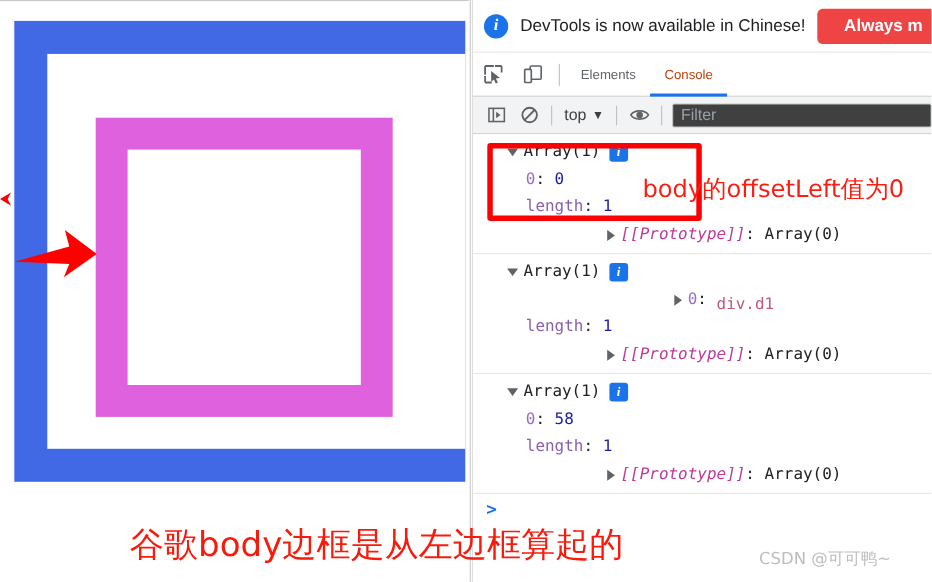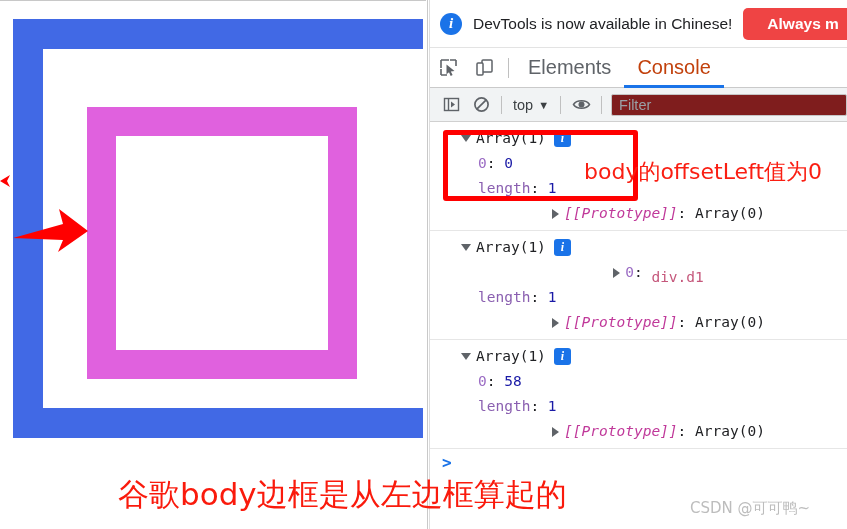--- a/index.html
+++ b/index.html
@@ -135,21 +135,21 @@
   }
   .tb-sep {
     width: 1px; height: 20px;
     background: #c0c0c0;
     align-self: center;
     margin: 0 6px;
   }
   .tab {
     display: flex; align-items: center;
     padding: 0 13px;
-    font-size: 20px;
+    font-size: 12px;
     color: #5f6368;
     cursor: pointer;
     position: relative;
   }
   .tab.active { color: #c2410c; }
   .tab.active::after {
     content: "";
     position: absolute;
     left: 0; right: 0; bottom: -1px;
     height: 3px;
@@ -183,21 +183,21 @@
     display: flex; align-items: center;
     gap: 5px;
     padding: 0 6px;
     cursor: pointer;
   }
   #filter-input {
     flex: 1 1 auto;
     height: 22px;
     margin-left: 4px;
     margin-right: 0;
-    background: #7f1d1d;
+    background: #404040;
     border: 1px solid #c5c5c5;
     border-radius: 2px;
     font-size: 14.5px;
     color: #9aa0a6;
     display: flex; align-items: center;
     padding-left: 7px;
   }
 
   
   #console-body {

